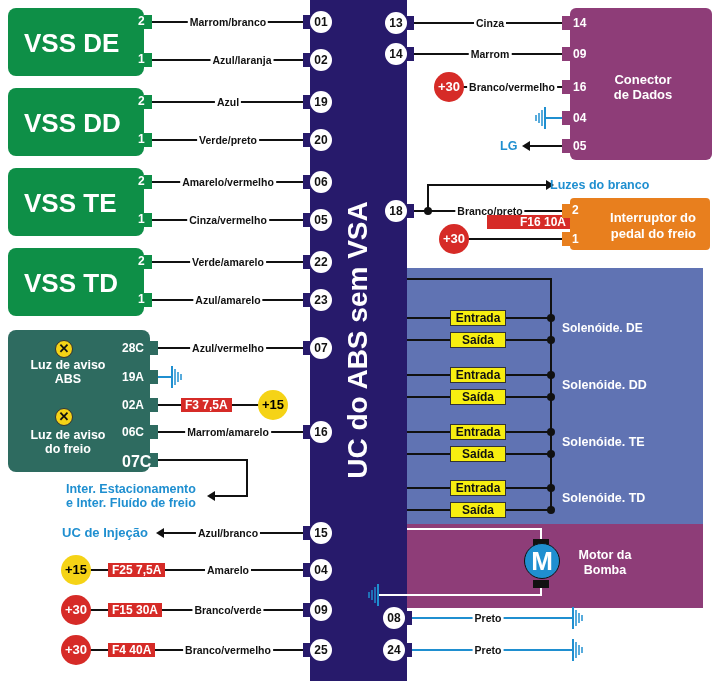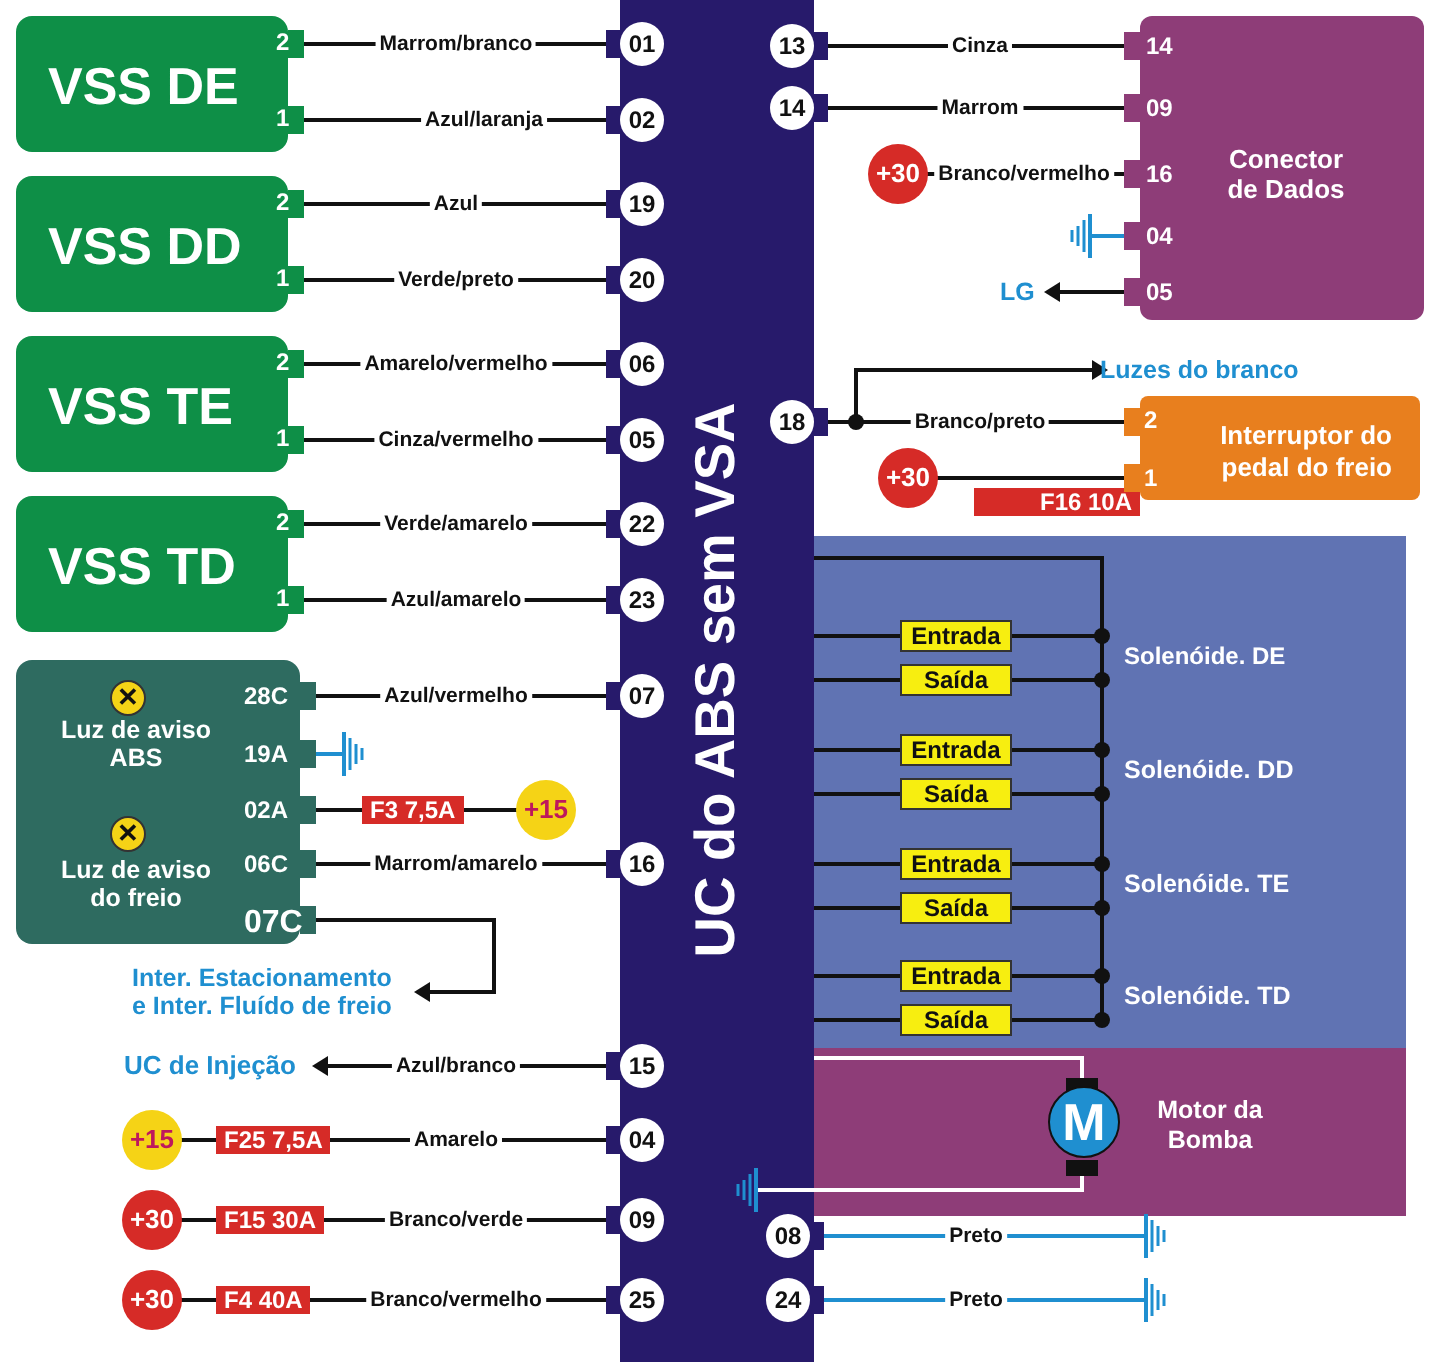--- a/index.html
+++ b/index.html
@@ -8,21 +8,21 @@
   .green{background:#0e8f47;border-radius:8px;}
   .vss-title{color:#fff;font-weight:bold;font-size:26px;}
   .pinlbl{color:#fff;font-weight:bold;font-size:12px;}
   .tab{background:#0e8f47;width:8px;height:14px;}
   .wlabel{font-size:10.5px;font-weight:bold;color:#111;background:#fff;padding:0 2px;line-height:12px;white-space:nowrap;}
   .ecu{background:#271a6b;}
   .pin{width:22px;height:22px;border-radius:50%;background:#fff;color:#111;font-weight:bold;font-size:12px;text-align:center;line-height:22px;}
   .ptab{background:#271a6b;width:8px;height:14px;}
   .fuse{background:#d62b27;color:#fff;font-weight:bold;font-size:12px;padding:0 4px;line-height:14px;white-space:nowrap;}
   .red30{width:30px;height:30px;border-radius:50%;background:#d62b27;color:#fff;font-weight:bold;font-size:13px;text-align:center;line-height:30px;}
-  .yel15{width:30px;height:30px;border-radius:50%;background:#f5d316;color:#be185d;font-weight:bold;font-size:13px;text-align:center;line-height:30px;}
+  .yel15{width:30px;height:30px;border-radius:50%;background:#f5d316;color:#000000;font-weight:bold;font-size:13px;text-align:center;line-height:30px;}
   .cyan{color:#1f8fd0;font-weight:bold;font-size:12.5px;white-space:nowrap;}
   .white{color:#fff;font-weight:bold;font-size:12.5px;}
   .ybox{background:#f7ee10;border:1px solid #333;color:#111;font-weight:bold;font-size:12px;text-align:center;width:54px;height:14px;line-height:14px;}
   .dot{width:8px;height:8px;border-radius:50%;background:#111;}
 </style>
 </head>
 <body>
 
 <div class="abs ecu" style="left:310px;top:0;width:97px;height:681px;"></div>
 <div class="abs white" style="left:358px;top:340px;font-size:28px;white-space:nowrap;transform:translate(-50%,-50%) rotate(-90deg);">UC do ABS sem VSA</div>
@@ -239,21 +239,21 @@
     <div class="abs wlabel" style="left:490px;top:48px;transform:translateX(-50%);">Marrom</div>
     <div class="abs red30" style="left:434px;top:72px;">+30</div>
     <div class="abs wlabel" style="left:512px;top:81px;transform:translateX(-50%);">Branco/vermelho</div>
     <div class="abs cyan" style="left:500px;top:139px;">LG</div>
     <div class="abs ptab" style="left:406px;top:204px;"></div>
     <div class="abs pin" style="left:385px;top:200px;">18</div>
     <div class="abs dot" style="left:424px;top:207px;"></div>
     <div class="abs cyan" style="left:550px;top:178px;">Luzes do branco</div>
     <div class="abs wlabel" style="left:490px;top:205px;transform:translateX(-50%);">Branco/preto</div>
     <div class="abs red30" style="left:439px;top:224px;">+30</div>
-    <div class="abs fuse" style="left:487px;top:244px;padding-left:33px;">F16 10A</div>
+    <div class="abs fuse" style="left:487px;top:215px;padding-left:33px;">F16 10A</div>
     <div class="abs" style="left:562px;top:204px;width:8px;height:14px;background:#e87f1e;"></div>
     <div class="abs" style="left:562px;top:232px;width:8px;height:14px;background:#e87f1e;"></div>
     <div class="abs white" style="left:572px;top:203px;font-size:12px;">2</div>
     <div class="abs white" style="left:572px;top:232px;font-size:12px;">1</div>
     <div class="abs ybox" style="left:450px;top:310px;">Entrada</div>
     <div class="abs ybox" style="left:450px;top:332px;">Saída</div>
     <div class="abs dot" style="left:547px;top:314px;"></div>
     <div class="abs dot" style="left:547px;top:336px;"></div>
     <div class="abs white" style="left:562px;top:321px;font-size:12px;">Solenóide. DE</div>
     <div class="abs ybox" style="left:450px;top:367px;">Entrada</div>

